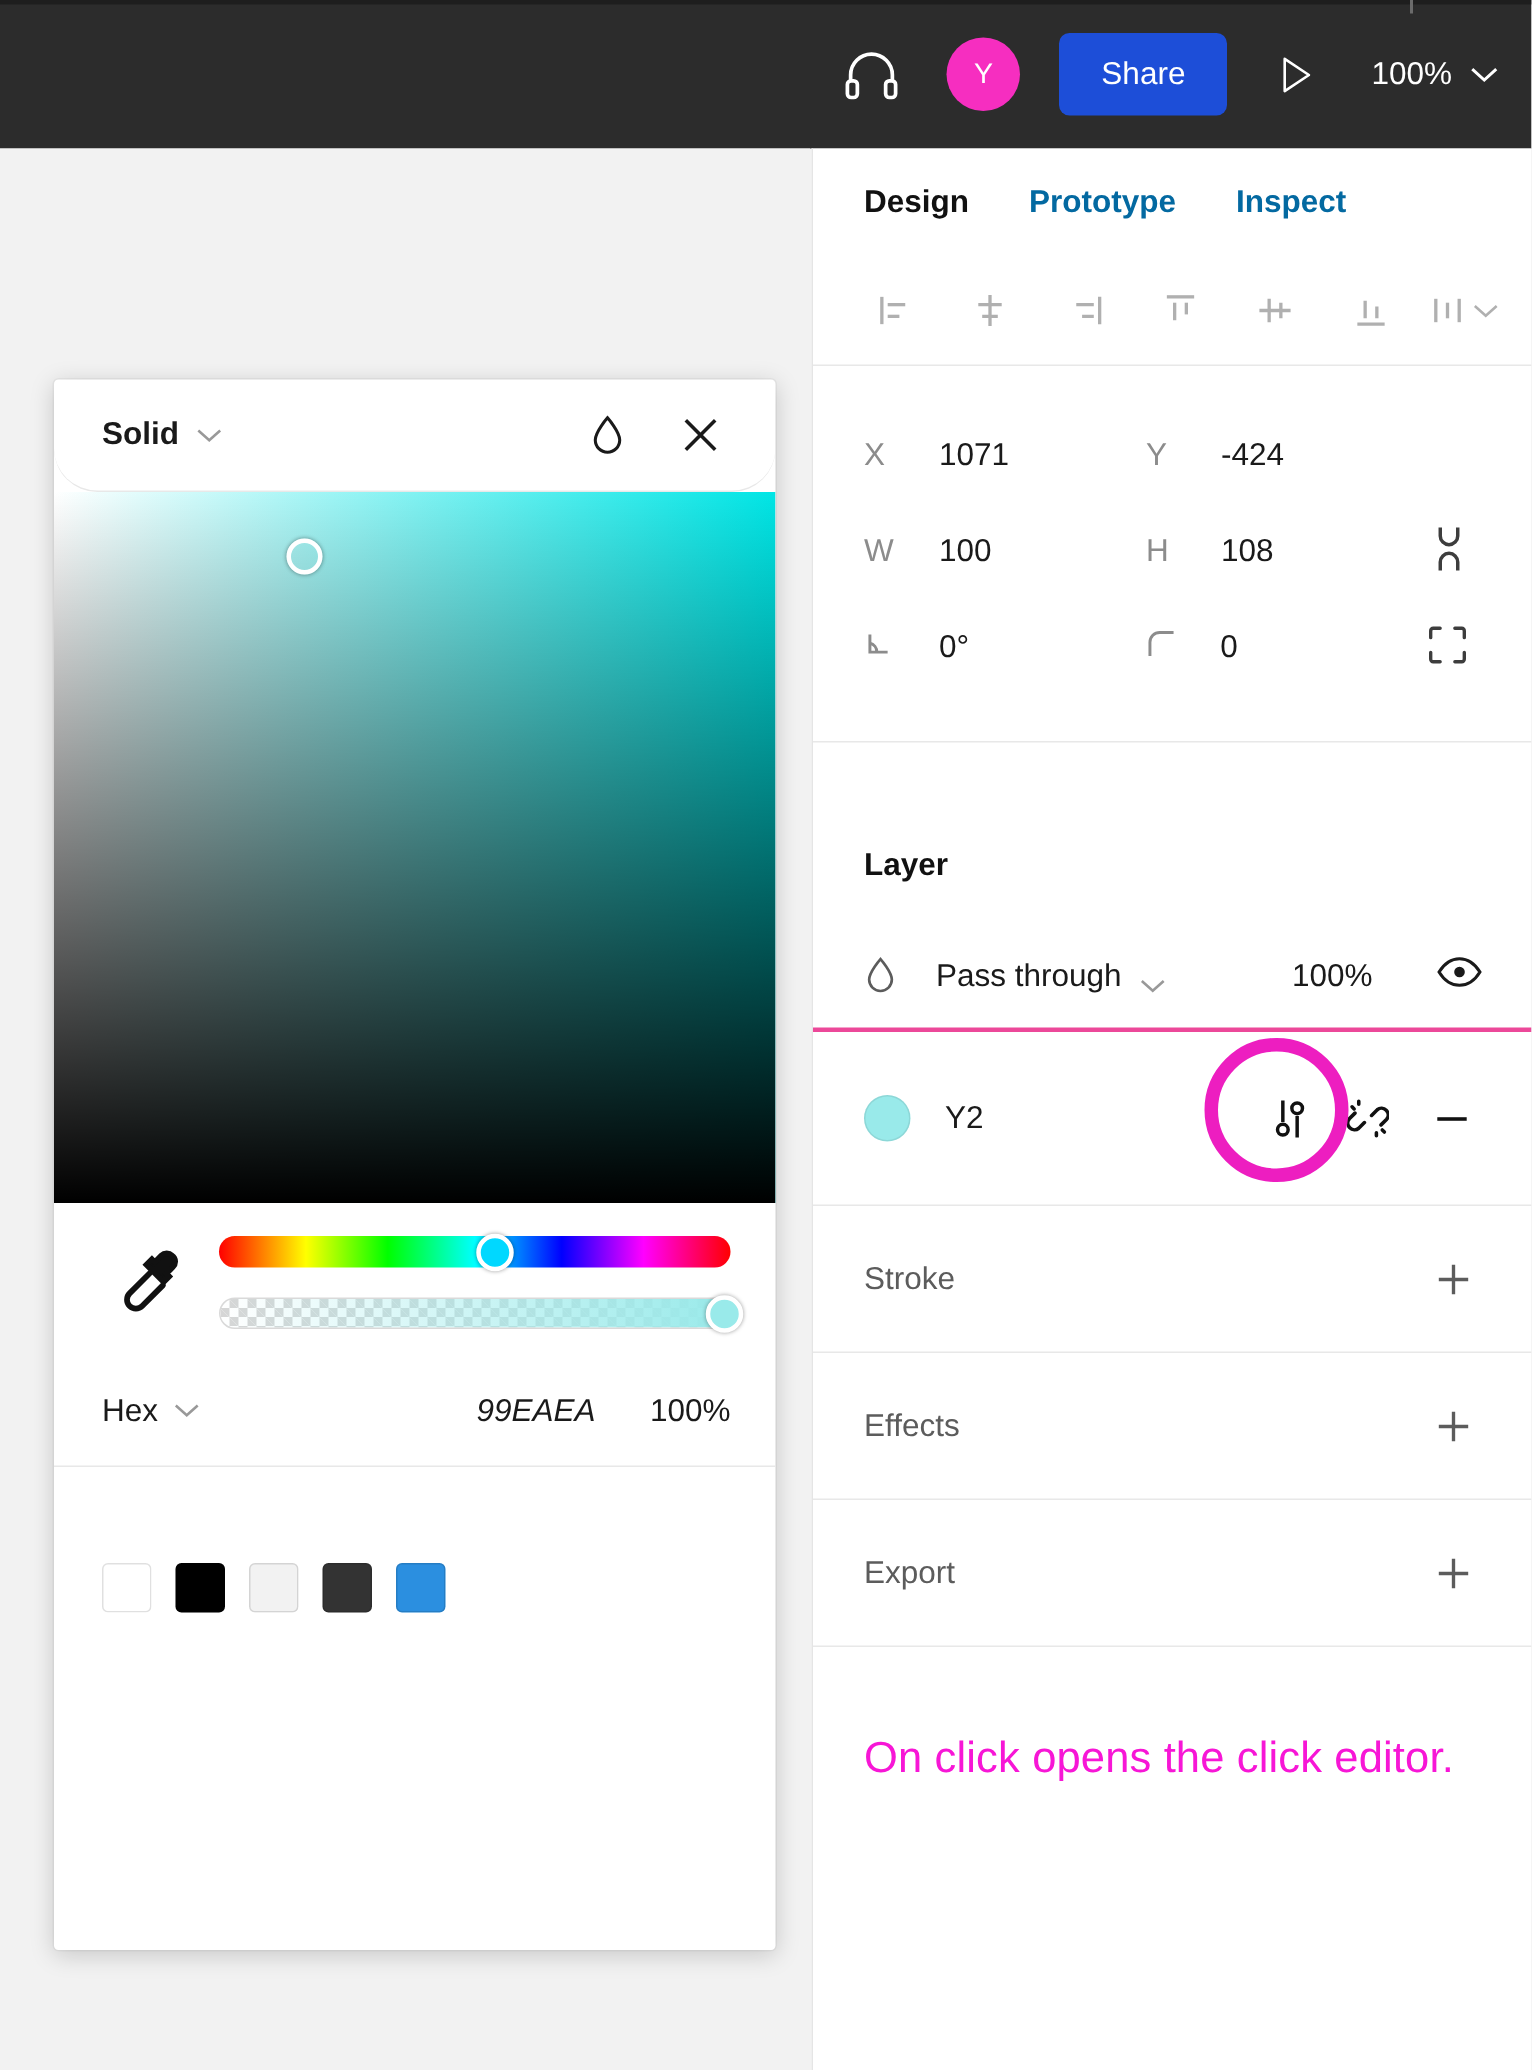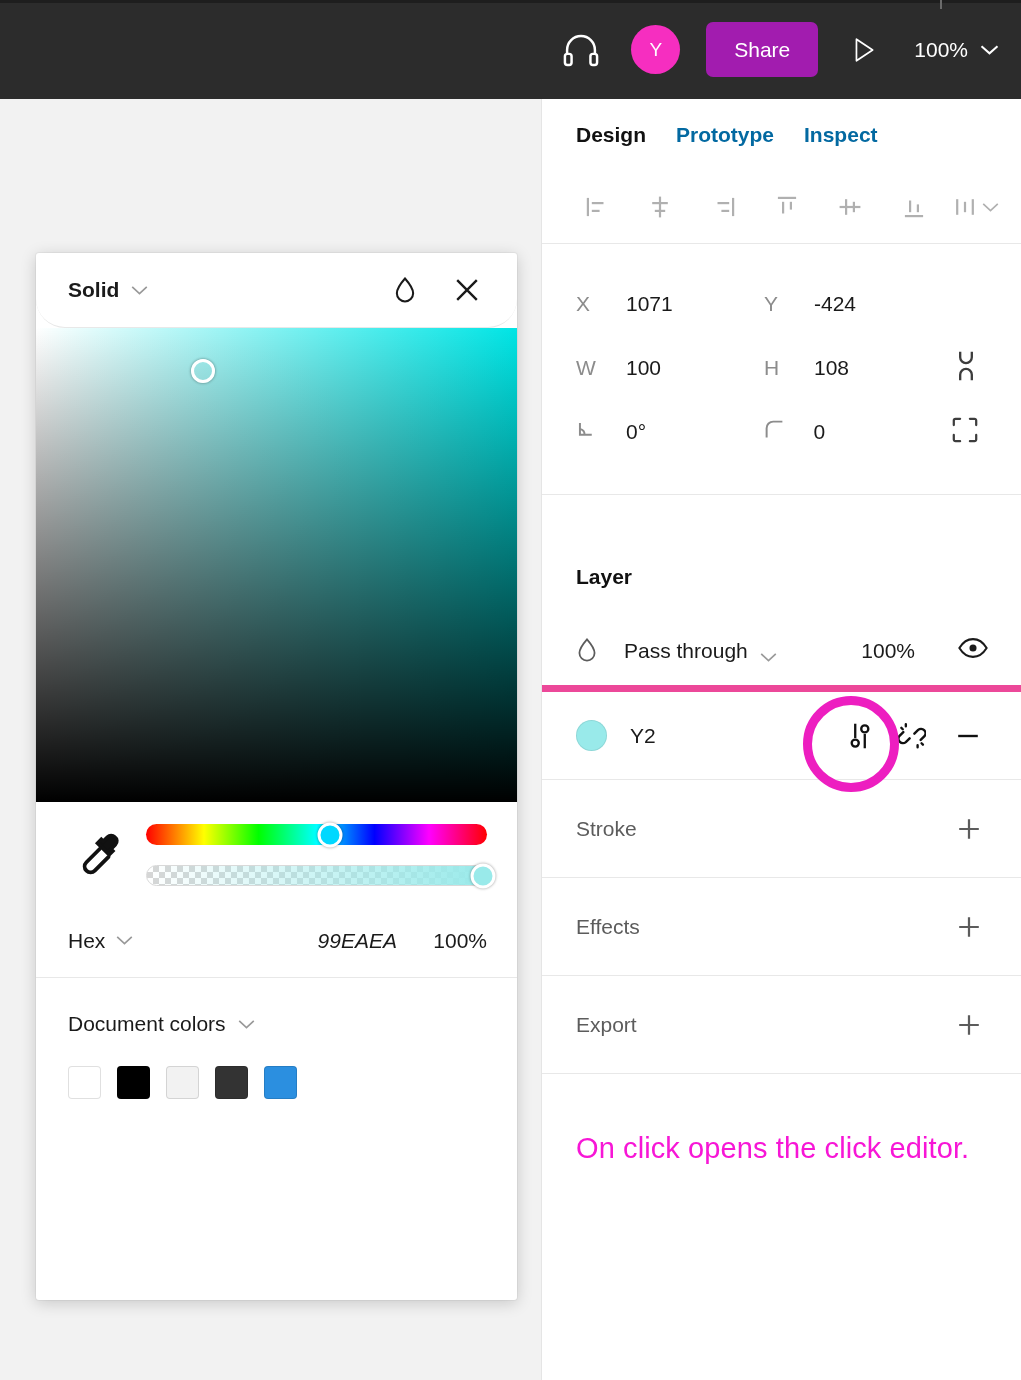--- a/index.html
+++ b/index.html
@@ -124,21 +124,21 @@
   .doc-colors{ padding:34px 32px 0 32px; }
   .doc-head{ display:flex; align-items:center; gap:12px; font-size:21px; color:#1a1a1a; }
   .swatches{ display:flex; gap:16px; margin-top:30px; }
   .swatch{ width:33px; height:33px; border-radius:4px; box-shadow:inset 0 0 0 1px rgba(0,0,0,.12); cursor:pointer; }
 
   
   .rpanel{
     position:absolute; left:541px; top:99px; width:480px; height:1281px;
     background:#ffffff; border-left:1px solid #e5e5e5;
   }
-  .tabs{ display:flex; align-items:center; height:72px; padding:0 34px; gap:30px; }
+  .tabs{ display:flex; align-items:center; height:72px; padding:0 34px; gap:40px; }
   .tab{ font-size:21px; color:#0369a1; cursor:pointer;font-weight:bold; }
   .tab.active{ color:#111; font-weight:700; }
 
   .align-row{
     display:flex; align-items:center; height:73px;
     padding:0 22px 0 30px; gap:0; justify-content:space-between;
     border-bottom:1px solid #e8e8e8;
   }
   .align-btn{ width:50px; height:44px; display:flex; align-items:center; justify-content:center; cursor:pointer; }
   .align-last{ display:flex; align-items:center; cursor:pointer; }
@@ -156,23 +156,23 @@
   .blend-row{ display:flex; align-items:flex-end; height:48px; }
   .blend-icon{ width:34px; display:flex; align-items:center; }
   .blend-name{ font-size:21px; color:#1a1a1a; margin-left:14px; }
   .blend-chev{ margin-left:12px; }
   .blend-spacer{ flex:1; }
   .blend-op{ font-size:21px; color:#1a1a1a; margin-right:40px; }
   .eye-btn{ width:36px; height:30px; display:flex; align-items:center; justify-content:center; cursor:pointer; }
 
   .fill-row{
     position:relative;
-    display:flex; align-items:center; height:95px;
+    display:flex; align-items:center; height:119px;
     padding:0 30px 0 34px;
-    border-top:7px solid #ec4899; border-bottom:1px solid #e8e8e8;
+    border-top:3px solid #ec4899; border-bottom:1px solid #e8e8e8;
   }
   .fill-swatch{ width:31px; height:31px; border-radius:50%; box-shadow:inset 0 0 0 1px rgba(0,0,0,.08); cursor:pointer; }
   .fill-name{ font-size:21px; color:#1a1a1a; margin-left:23px; }
   .fill-spacer{ flex:1; }
   .fill-icon{ width:46px; height:46px; display:flex; align-items:center; justify-content:center; cursor:pointer; }
   .highlight-ring{
     position:absolute; left:802px; top:651px; width:96px; height:96px;
     border-radius:50%; border:9px solid #ED1EC0; pointer-events:none;
   }
 
@@ -202,21 +202,21 @@
         <path d="M3 14 V11 a9 9 0 0 1 18 0 v3"></path>
         <rect x="1.6" y="13.5" width="4.3" height="7.2" rx="1.6"></rect>
         <rect x="18.1" y="13.5" width="4.3" height="7.2" rx="1.6"></rect>
       </svg>
     </div>
 
     <div class="tb-item avatar" style="background:#F62EC0">
       <span>Y</span>
     </div>
 
-    <button class="share-btn" style="background:#a21caf">Share</button>
+    <button class="share-btn" style="background:#1d4ed8">Share</button>
 
     <div class="tb-item play-btn icon-btn">
       <svg width="26" height="28" viewBox="0 0 24 26" fill="none" stroke="#fff" stroke-width="1.6" stroke-linejoin="round">
         <path d="M5 3 L20 13 L5 23 Z"></path>
       </svg>
     </div>
 
     <div class="zoom-ctl">
       <span>100%</span>
       <svg width="19" height="12" viewBox="0 0 14 9" fill="none" stroke="#fff" stroke-width="1.5">
@@ -273,26 +273,20 @@
         <span>Hex</span>
         <svg width="17" height="11" viewBox="0 0 14 9" fill="none" stroke="#999" stroke-width="1.4">
           <path d="M1 1.6 L7 7 L13 1.6"></path>
         </svg>
       </span>
       <span class="hex-val">99EAEA</span>
       <span class="hex-alpha">100%</span>
     </div>
 
     <div class="doc-colors">
-      <div class="doc-head">
-        <span>Document colors</span>
-        <svg width="17" height="11" viewBox="0 0 14 9" fill="none" stroke="#999" stroke-width="1.4">
-          <path d="M1 1.6 L7 7 L13 1.6"></path>
-        </svg>
-      </div>
       <div class="swatches">
         <span class="swatch" style="background:#FFFFFF"></span>
         <span class="swatch" style="background:#000000"></span>
         <span class="swatch" style="background:#F2F2F2"></span>
         <span class="swatch" style="background:#333333"></span>
         <span class="swatch" style="background:#2B8FE0"></span>
       </div>
     </div>
   </div>
 

